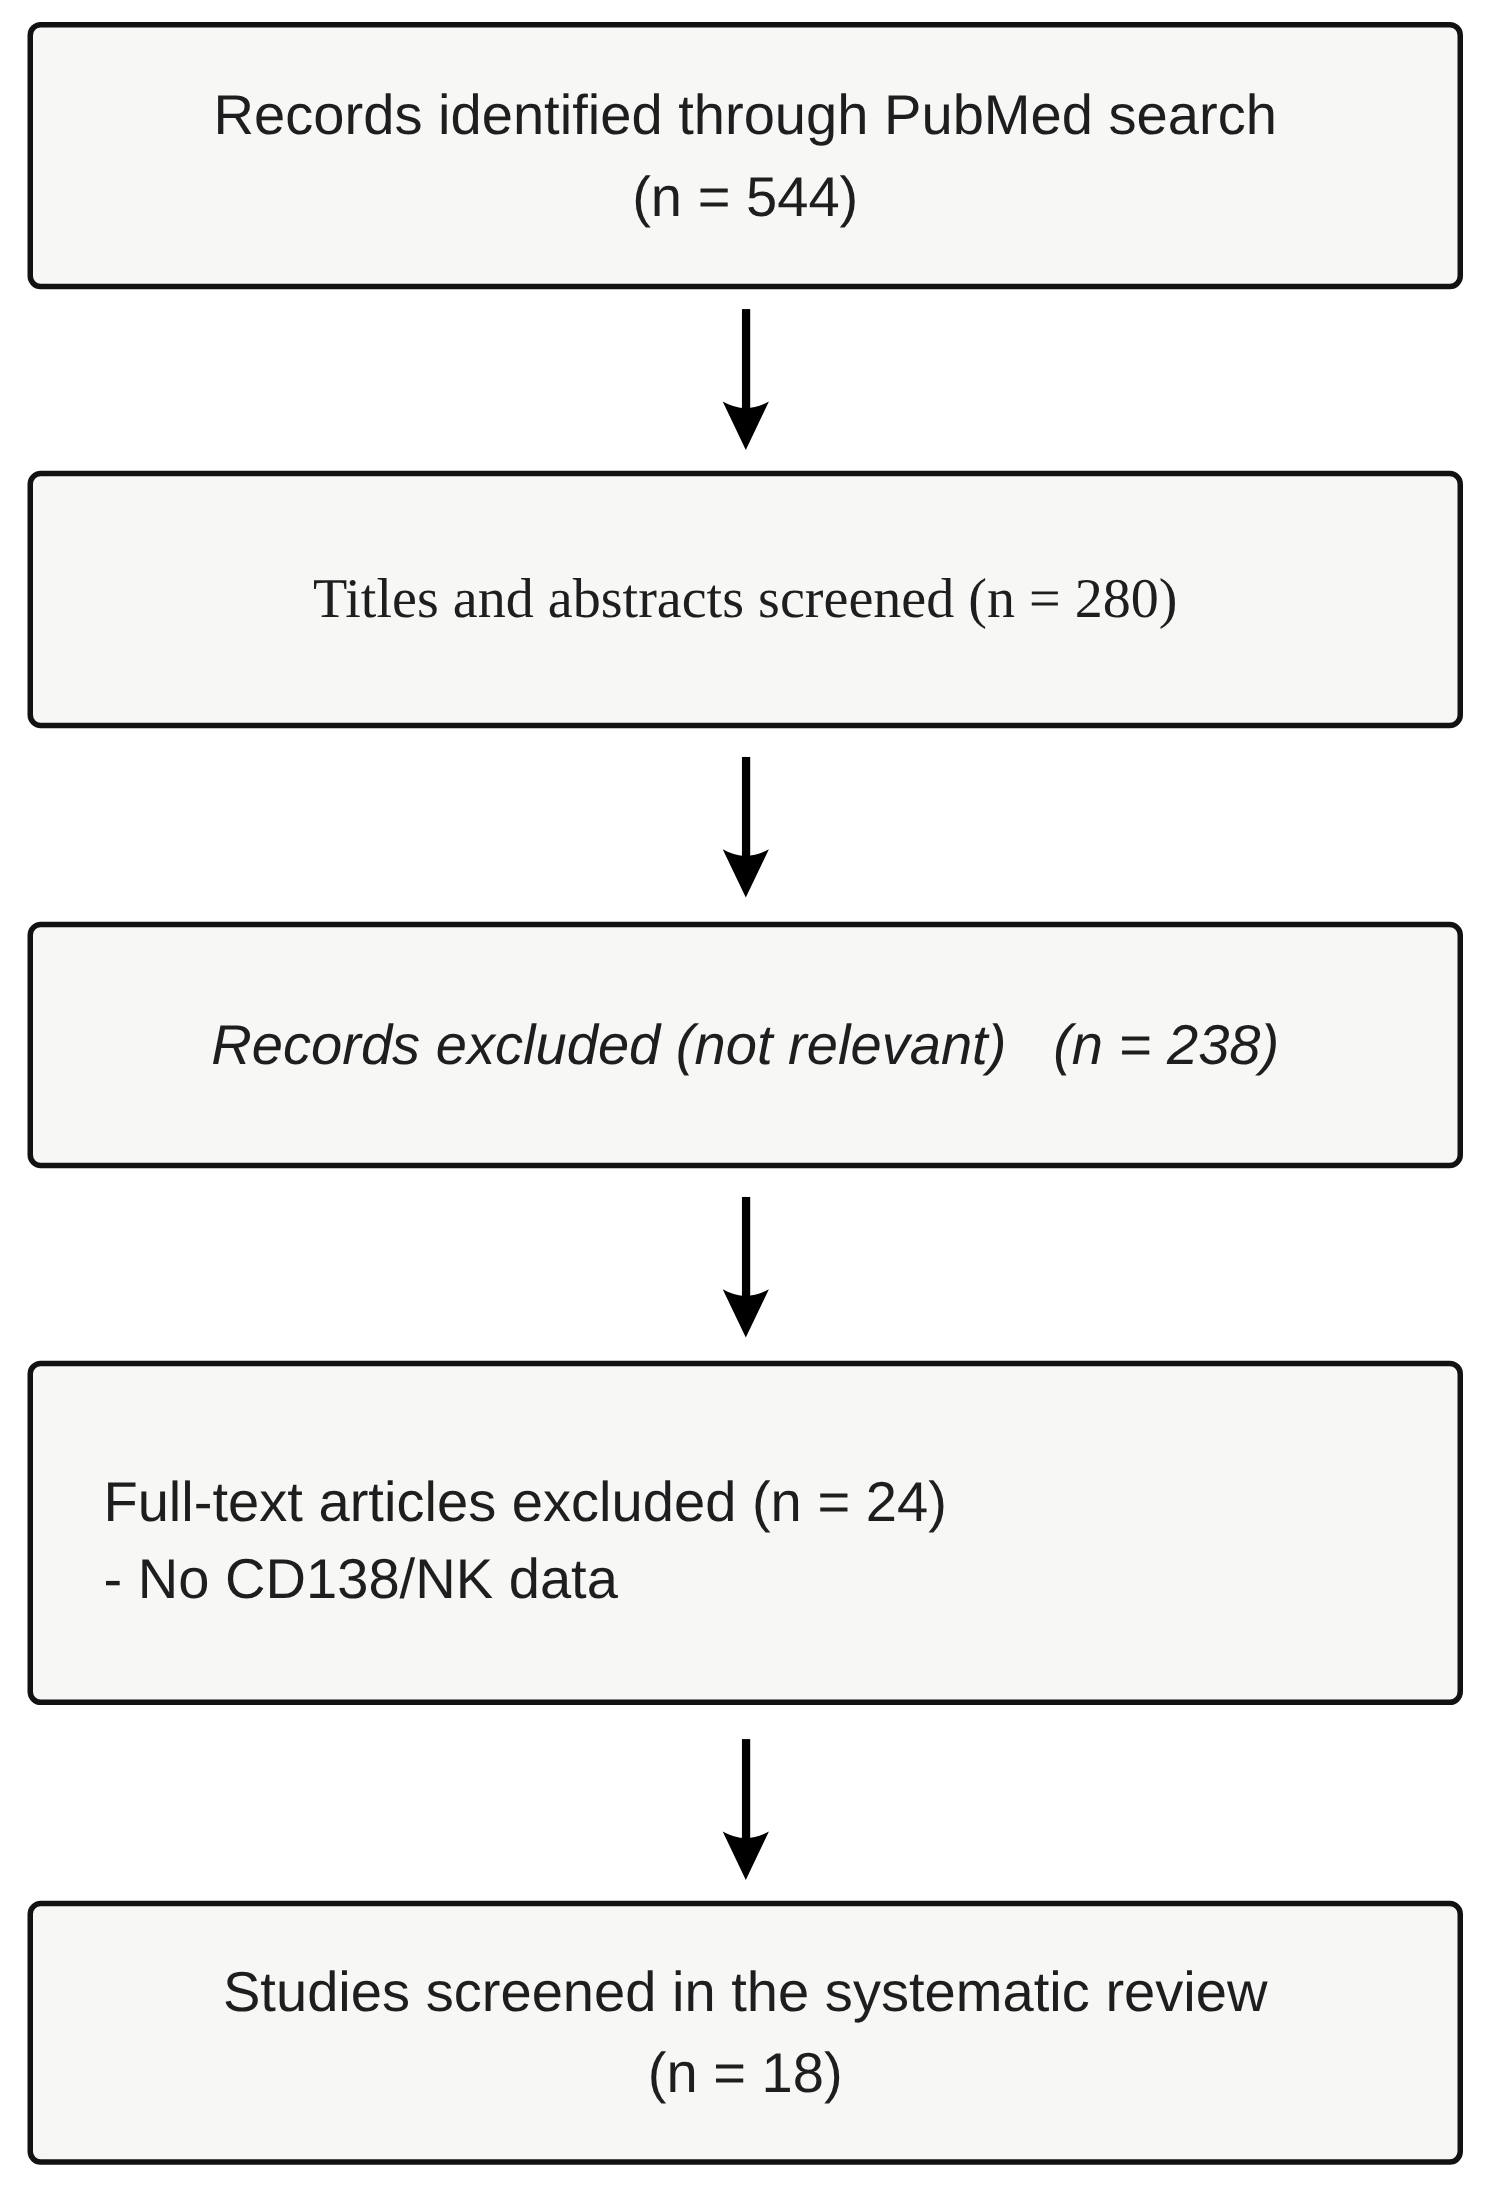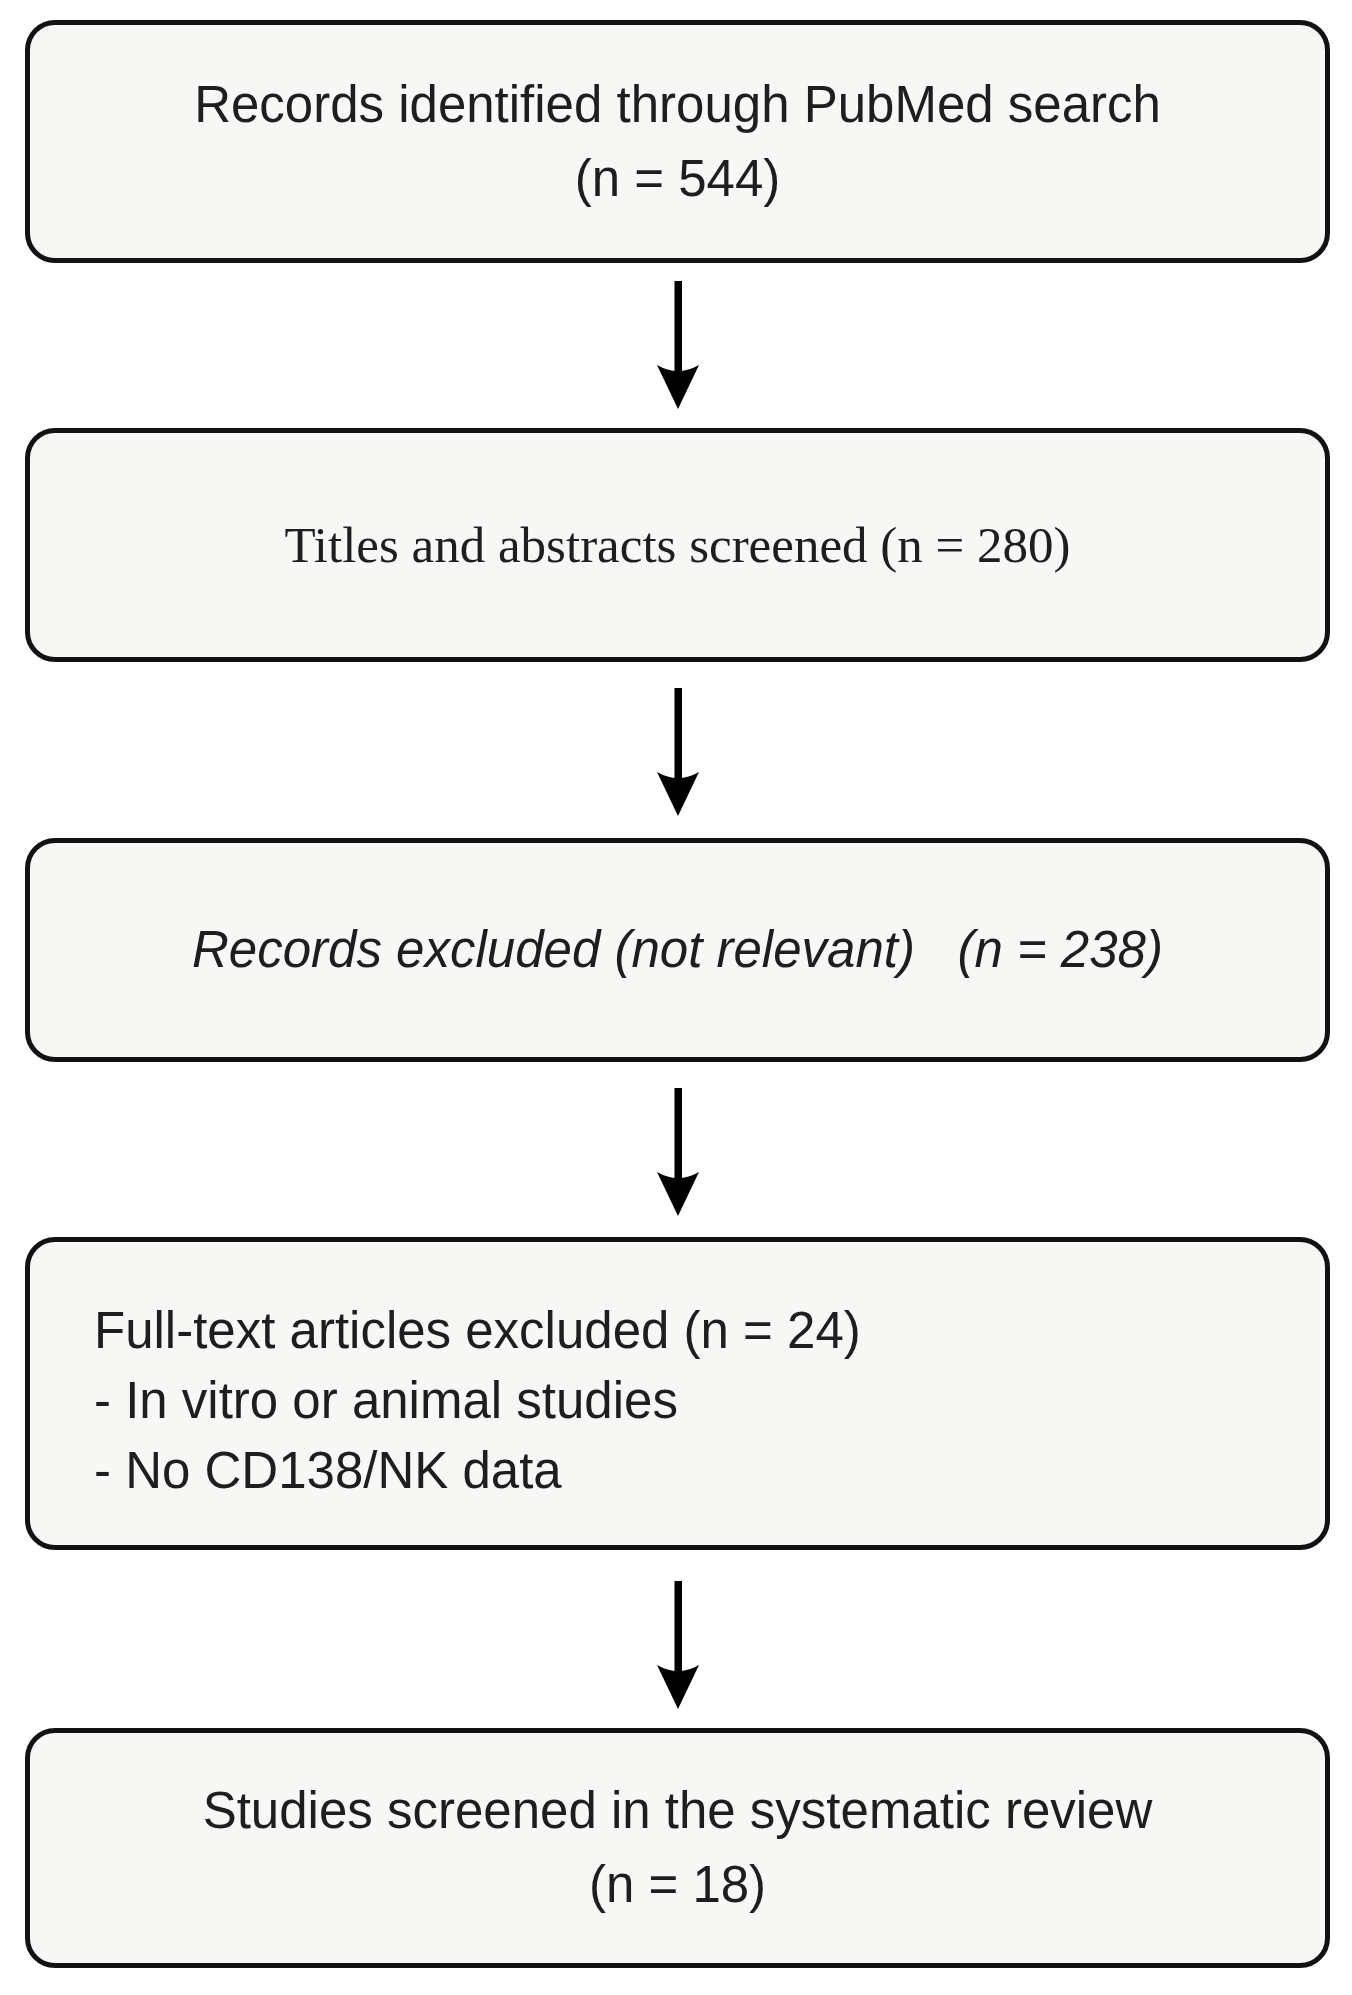--- a/index.html
+++ b/index.html
@@ -12,21 +12,21 @@
     color: #1e1e1e;
     overflow: hidden;
   }
   .box {
     position: absolute;
     left: 25px;
     width: 1305px;
     box-sizing: border-box;
     background: #f7f7f6;
     border: 5px solid #121212;
-    border-radius: 30px;
+    border-radius: 12px;
     display: flex;
     flex-direction: column;
     justify-content: center;
     align-items: center;
     text-align: center;
     font-size: 51px;
     line-height: 74px;
   }
   .box .line { white-space: pre-wrap; }
   #box-identified { top: 20px;   height: 243px; }
@@ -76,21 +76,20 @@
     <div class="line">Records excluded (not relevant)   (n = 238)</div>
   </div>
 
   <svg class="arrow" id="arrow-3" viewBox="0 0 60 130" aria-hidden="true">
     <rect x="26.5" y="0" width="7.5" height="92"></rect>
     <path d="M30 128 L9 84 Q30 96 51 84 Z"></path>
   </svg>
 
   <div class="box" id="box-fulltext">
     <div class="line">Full-text articles excluded (n = 24)</div>
-    <div class="line">- In vitro or animal studies</div>
     <div class="line">- No CD138/NK data</div>
   </div>
 
   <svg class="arrow" id="arrow-4" viewBox="0 0 60 130" aria-hidden="true">
     <rect x="26.5" y="0" width="7.5" height="92"></rect>
     <path d="M30 128 L9 84 Q30 96 51 84 Z"></path>
   </svg>
 
   <div class="box" id="box-included">
     <div class="line">Studies screened in the systematic review</div>

